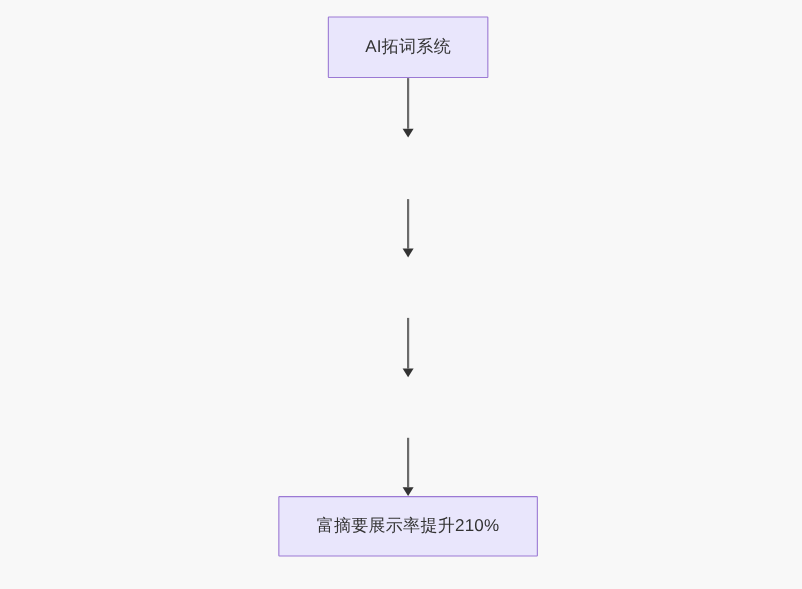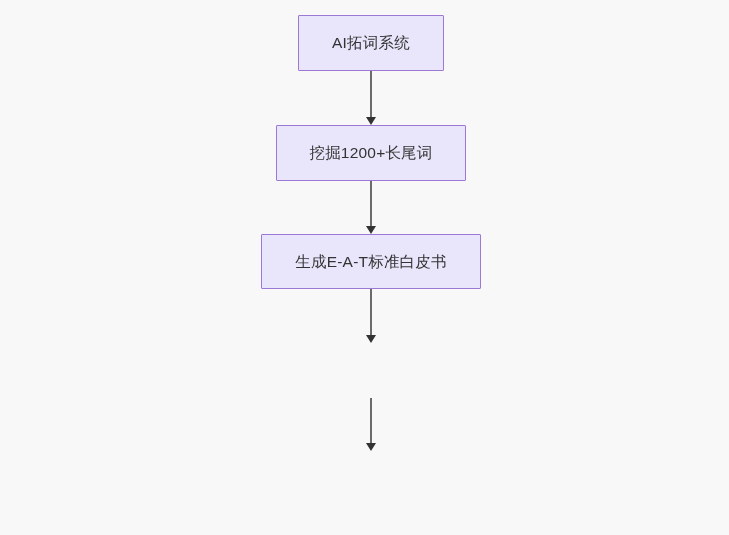--- a/index.html
+++ b/index.html
@@ -81,23 +81,20 @@
 
   <div class="connector" style="left:371px; top:398px; height:53px;">
     <div class="connector-line" style="height:45px;"></div>
     <div class="connector-head" style="top:45px;"></div>
   </div>
 
   <div class="node" style="left:298px; top:15px; width:146px; height:56px;">
     <span class="node-label">AI拓词系统</span>
   </div>
 
-  <div class="node" style="left:276px; top:125px; width:190px; height:56px;">
-    <span class="node-label">挖掘1200+长尾词</span>
-  </div>
-
-  <div class="node" style="left:261px; top:234px; width:220px; height:55px;">
-    <span class="node-label">生成E-A-T标准白皮书</span>
-  </div>
 
 
+
+  <div class="node" style="left:253px; top:451px; width:236px; height:55px;">
+    <span class="node-label">富摘要展示率提升210%</span>
+  </div>
 
 </div>
 
 </body></html>

